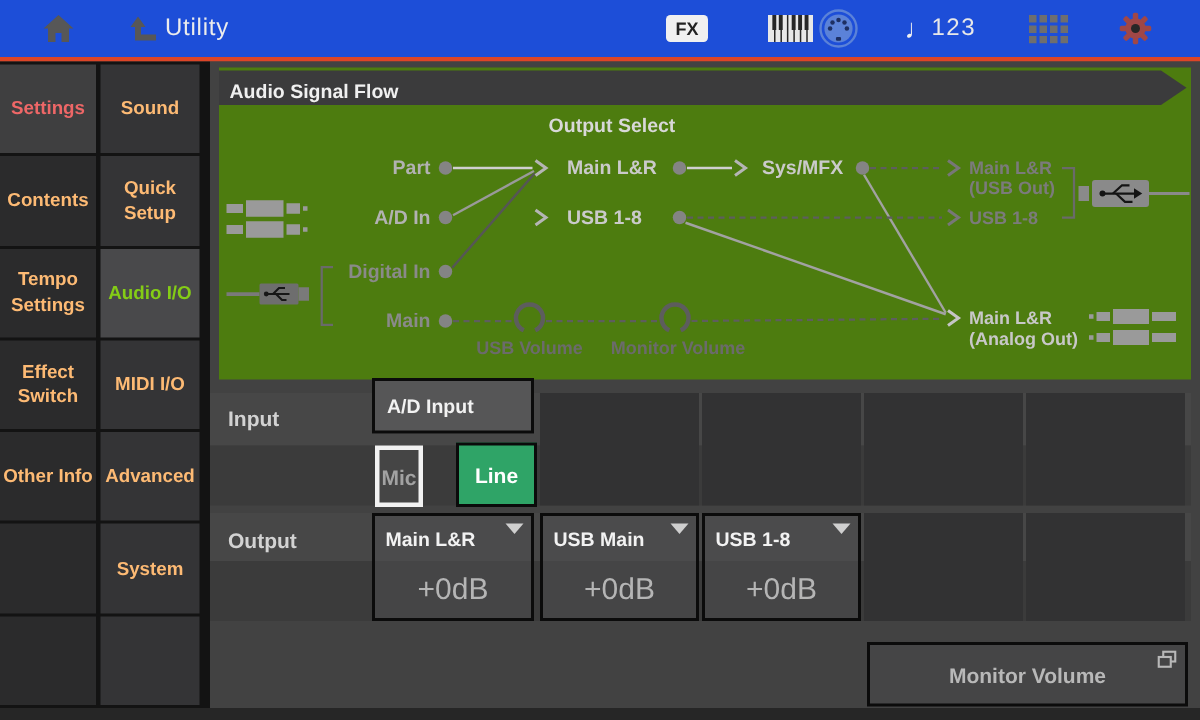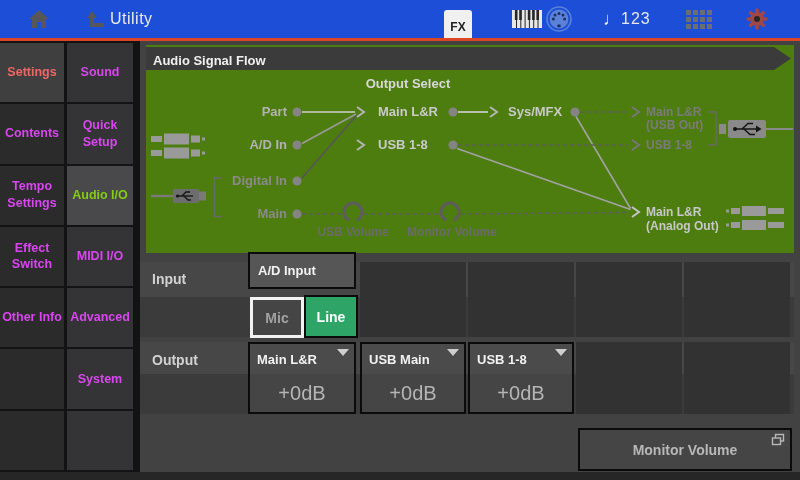--- a/index.html
+++ b/index.html
@@ -6,46 +6,46 @@
   html,body { background:#000; }
   .screen {
     position:relative; width:800px; height:480px; overflow:hidden;
     background:#424242; font-family:"Liberation Sans", sans-serif;
     -webkit-font-smoothing:antialiased;
   }
   
   .topbar { position:absolute; left:0; top:0; width:800px; height:38px; background:#1d4ed8; }
   .tb-item { position:absolute; display:flex; align-items:center; justify-content:center; }
   .tb-title { left:110px; top:0; height:38px; color:#ececec; font-size:16px; letter-spacing:0.5px; }
-  .fx-badge { left:444px; top:10px; width:28px; height:34px; background:#f0f0f0; border-radius:3px;
+  .fx-badge { left:444px; top:10px; width:28px; height:18px; background:#f0f0f0; border-radius:3px;
               color:#222; font-weight:bold; font-size:12px; }
   .tempo-note { left:603px; top:0; height:38px; color:#f0f0f0; font-size:18px; }
   .tempo-val  { left:621px; top:0; height:38px; color:#e8e8e8; font-size:16px; letter-spacing:1px; }
   .redline { position:absolute; left:0; top:38px; width:800px; height:3px; background:#dd4527; }
   
   .sidebar { position:absolute; left:0; top:41px; width:140px; height:431px; background:#131313;padding-left:25px; }
   .sb-col { position:absolute; top:2px; bottom:2px; display:flex; flex-direction:column; gap:2px; }
   .sb-col1 { left:0; width:64px; }
   .sb-col2 { left:67px; width:66px; }
   .sb-cell { flex:1; display:flex; align-items:center; justify-content:center; text-align:center;
-             font-weight:bold; font-size:12.5px; line-height:1.35; color:#d946ef; padding:2px; cursor:pointer; }
+             font-weight:bold; font-size:12.5px; line-height:1.35; color:#fdba74; padding:2px; cursor:pointer; }
   .c1 { background:#2b2b2c; } .c2 { background:#343436; }
   .c1.sel { background:#3f3f40; color:#ee6767; }
   .c2.sel { background:#49494b; color:#84cc16; }
   
   .main { position:absolute; left:140px; top:41px; width:660px; height:439px; background:#424242; }
   .flow-panel { position:absolute; left:6px; top:4px; width:648px; height:208px; background:#4d7c0f; }
   .band { position:absolute; left:0; width:654px; }
   .band-a { background:#474747; }
   .band-b { background:#3b3b3b; }
   .row-label { position:absolute; color:#d2d2d2; font-weight:bold; font-size:14px; }
   .cell { position:absolute; border:2px solid #0b0b0b; }
   .adin-cell { left:108px; top:211px; width:108px; height:37px; background:#565657;
                color:#f2f2f2; font-weight:bold; font-size:13px; display:flex; align-items:center; padding-left:8px; }
-  .mic-btn { left:110px; top:256px; width:54px; height:41px; background:#454545; border:3px solid #f2f2f2;
+  .mic-btn { left:110px; top:256px; width:32px; height:41px; background:#454545; border:3px solid #f2f2f2;
              color:#a2a2a2; font-weight:bold; font-size:14px; display:flex; align-items:center; justify-content:center; cursor:pointer; }
   .line-btn { left:164px; top:254px; width:54px; height:43px; background:#2fa467; border:2px solid #0b0b0b;
               color:#ffffff; font-weight:bold; font-size:14px; display:flex; align-items:center; justify-content:center; cursor:pointer; }
   .empty-cell { background:#323233; border:none; }
   .dd-cell { width:108px; height:72px; background:#454546; cursor:pointer; }
   .dd-head { position:relative; height:30px; background:#4b4b4c; color:#f2f2f2; font-weight:bold; font-size:13px;
              display:flex; align-items:center; padding-left:7px; }
   .dd-arrow { position:absolute; top:5px; right:5px; width:0; height:0;
               border-left:6px solid transparent; border-right:6px solid transparent; border-top:7px solid #cfcfcf; }
   .dd-val { height:38px; display:flex; align-items:center; justify-content:center;

